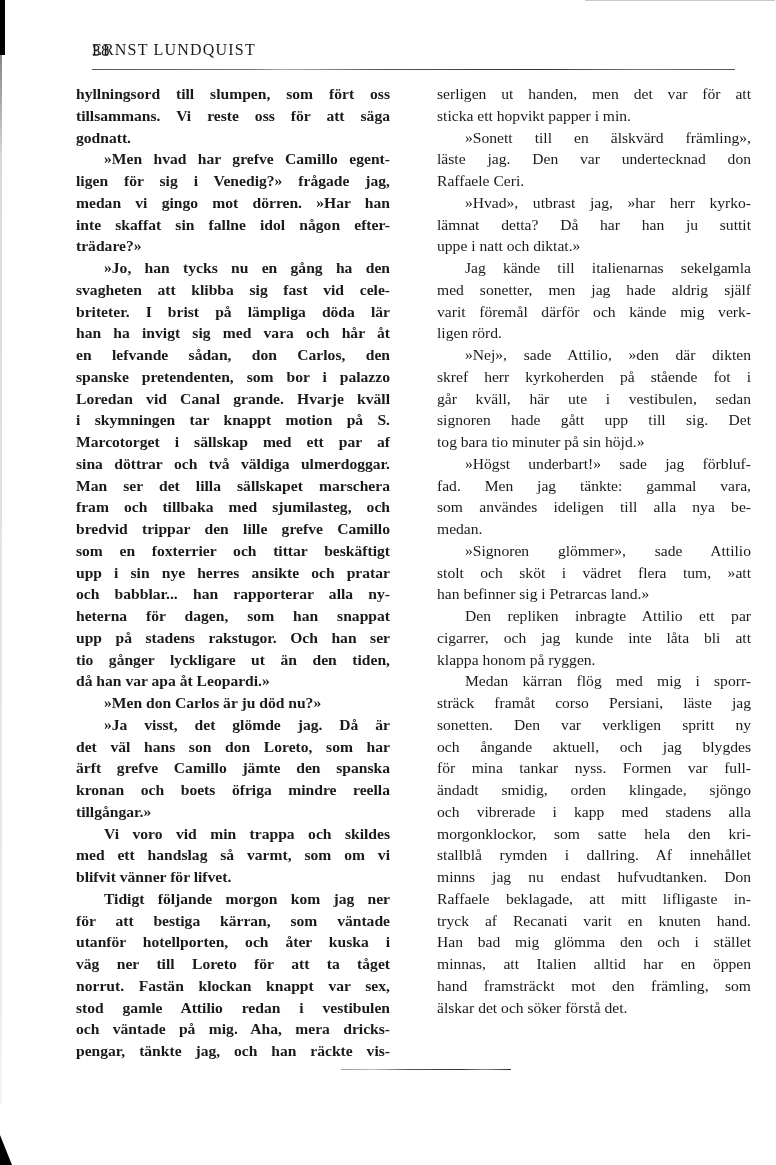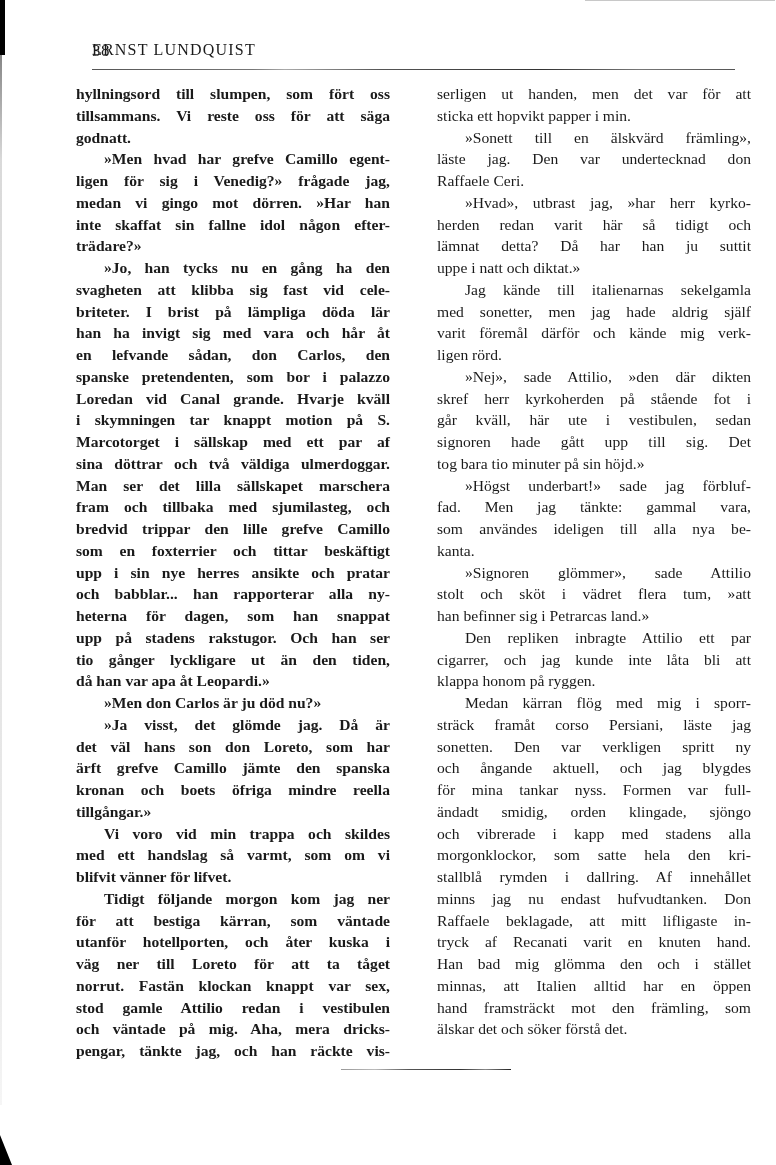--- a/index.html
+++ b/index.html
@@ -169,36 +169,35 @@
     <span class="line">och väntade på mig. Aha, mera dricks-</span>
     <span class="line">pengar, tänkte jag, och han räckte vis-</span>
   </div>
 <div class="column col-right" id="col-right">
     <span class="line">serligen ut handen, men det var för att</span>
     <span class="line last">sticka ett hopvikt papper i min.</span>
     <span class="line indent">»Sonett till en älskvärd främling»,</span>
     <span class="line">läste jag. Den var undertecknad don</span>
     <span class="line last">Raffaele Ceri.</span>
     <span class="line indent">»Hvad», utbrast jag, »har herr kyrko-</span>
-    <span class="line">herden redan varit här så tidigt och</span>
     <span class="line">lämnat detta? Då har han ju suttit</span>
     <span class="line last">uppe i natt och diktat.»</span>
     <span class="line indent">Jag kände till italienarnas sekelgamla</span>
     <span class="line">med sonetter, men jag hade aldrig själf</span>
     <span class="line">varit föremål därför och kände mig verk-</span>
     <span class="line last">ligen rörd.</span>
     <span class="line indent">»Nej», sade Attilio, »den där dikten</span>
     <span class="line">skref herr kyrkoherden på stående fot i</span>
     <span class="line">går kväll, här ute i vestibulen, sedan</span>
     <span class="line">signoren hade gått upp till sig. Det</span>
     <span class="line last">tog bara tio minuter på sin höjd.»</span>
     <span class="line indent">»Högst underbart!» sade jag förbluf-</span>
     <span class="line">fad. Men jag tänkte: gammal vara,</span>
     <span class="line">som användes ideligen till alla nya be-</span>
-    <span class="line last">kanta.</span>
+    <span class="line last">medan.</span>
     <span class="line indent">»Signoren glömmer», sade Attilio</span>
     <span class="line">stolt och sköt i vädret flera tum, »att</span>
     <span class="line last">han befinner sig i Petrarcas land.»</span>
     <span class="line indent">Den repliken inbragte Attilio ett par</span>
     <span class="line">cigarrer, och jag kunde inte låta bli att</span>
     <span class="line last">klappa honom på ryggen.</span>
     <span class="line indent">Medan kärran flög med mig i sporr-</span>
     <span class="line">sträck framåt corso Persiani, läste jag</span>
     <span class="line">sonetten. Den var verkligen spritt ny</span>
     <span class="line">och ångande aktuell, och jag blygdes</span>

